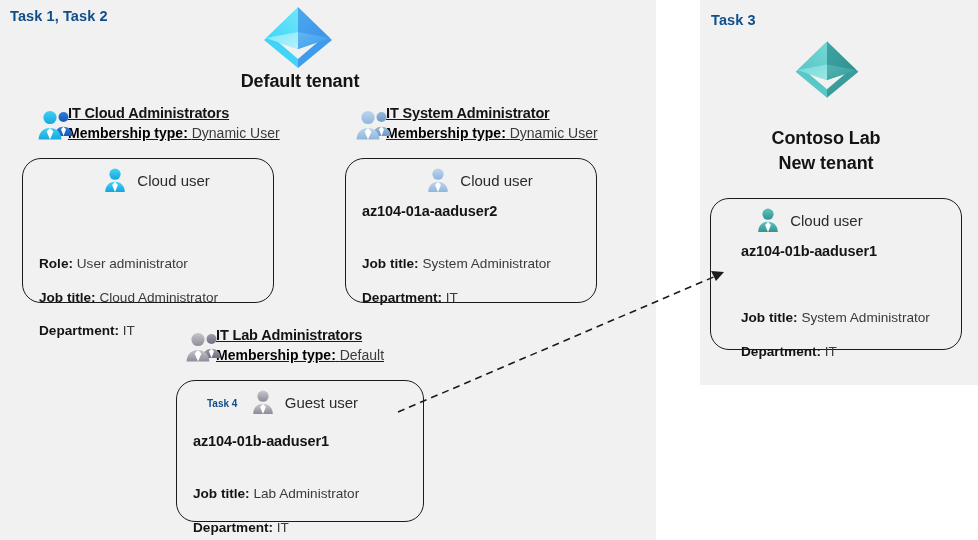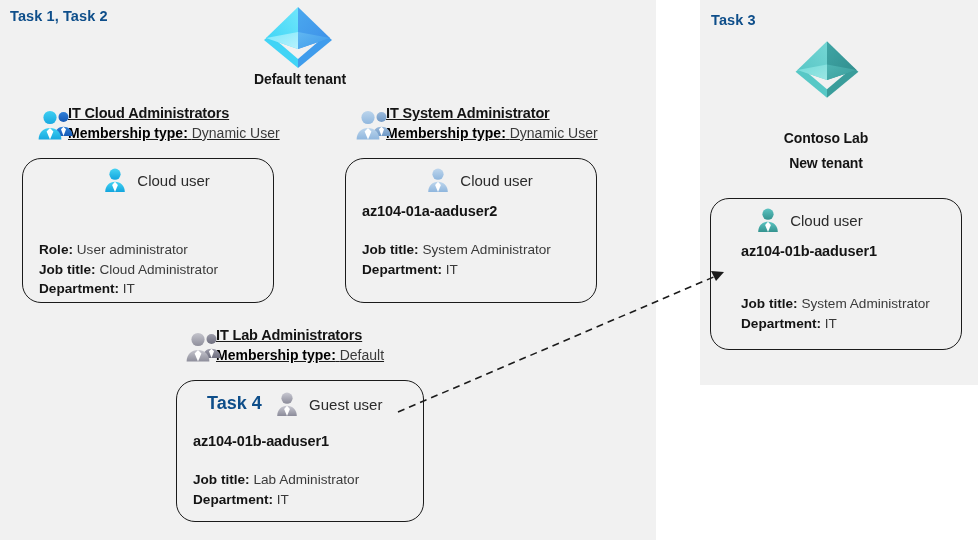--- a/index.html
+++ b/index.html
@@ -22,30 +22,30 @@
   .task-label{
     position:absolute;
     font-weight:bold;
     font-size:14.5px;
     color:#0e4e8a;
     letter-spacing:.1px;
     white-space:nowrap;
   }
   #task12{left:10px;top:8px;}
   #task3{left:711px;top:12px;}
-  #task4-inline{color:#0e4e8a;font-weight:bold;font-size:18px;margin-top:27px;}
+  #task4-inline{color:#0e4e8a;font-weight:bold;font-size:10px;margin-top:27px;}
 
   
   .tenant-icon{position:absolute;}
   #tenant-icon-default{left:258px;top:2px;}
   #tenant-icon-new{left:790px;top:36px;}
   .tenant-title{
     position:absolute;
     font-weight:bold;
-    font-size:14px;
+    font-size:18px;
     color:#141414;
     text-align:center;
     white-space:nowrap;
     letter-spacing:-.1px;
   }
   #tenant-title-default{left:180px;top:71px;width:240px;}
   #tenant-title-new{left:706px;top:126px;width:240px;line-height:25px;}
 
   
   .group{position:absolute;}
@@ -92,21 +92,21 @@
     position:absolute;left:16px;
     font-weight:bold;font-size:14.5px;color:#141414;
     white-space:nowrap;letter-spacing:-.1px;
   }
   .card-props{
     position:absolute;left:16px;
     font-size:13.6px;color:#3a3a3a;line-height:19.5px;
     white-space:nowrap;
   }
   .card-props b{color:#141414;font-weight:bold;}
-  .card-props div{white-space:nowrap;}
+  .card-props div{white-space:nowrap;margin-top:14px;}
 
   #card-user1 .card-username{top:44px;}
   #card-user1 .card-props{top:81px;}
   #card-user2 .card-username{top:44px;}
   #card-user2 .card-props{top:81px;}
   #card-guest .card-username{top:52px;}
   #card-guest .card-props{top:89px;}
   #card-user3 .card-username{top:44px;left:30px;}
   #card-user3 .card-props{top:95px;left:30px;}
   #card-user3 .card-head{text-align:left;padding-left:28px;}

